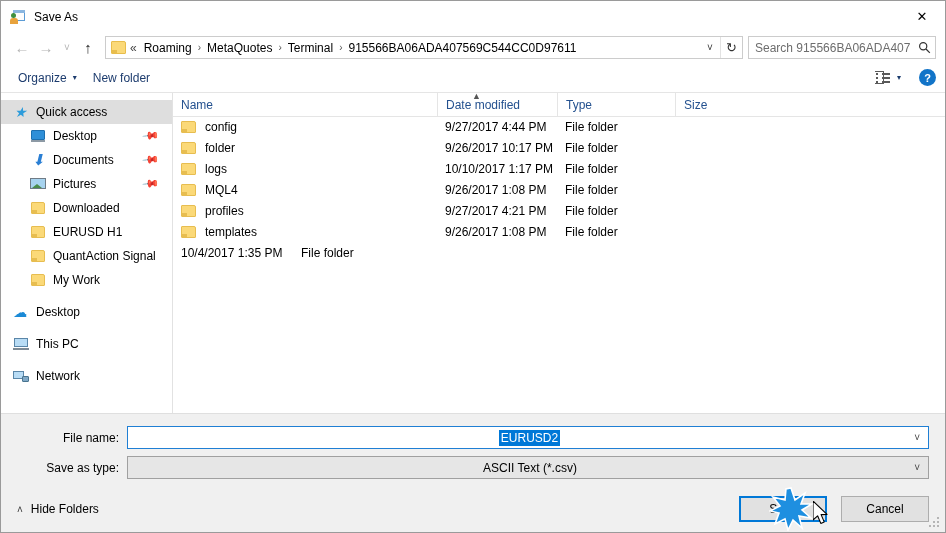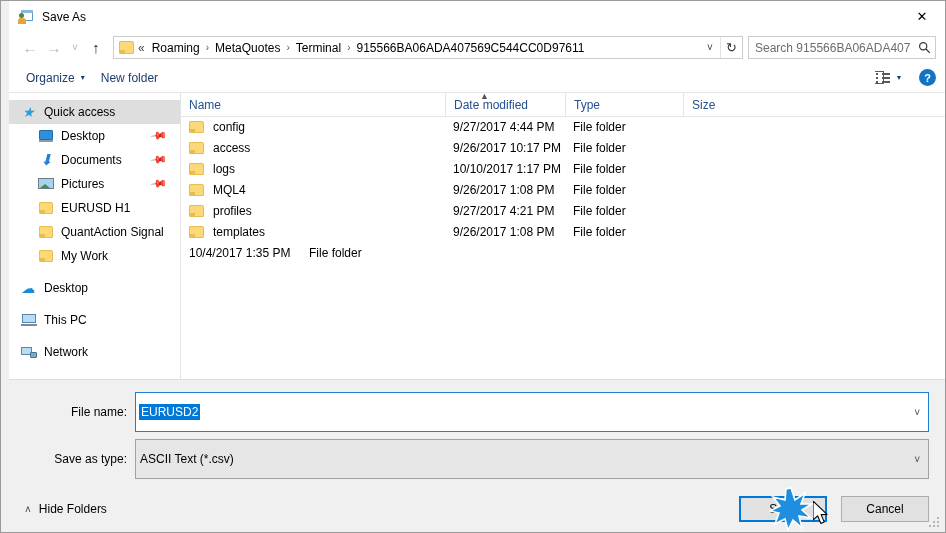--- a/index.html
+++ b/index.html
@@ -12,21 +12,21 @@
     background: #f0f0f0;
     overflow: hidden;
     -webkit-font-smoothing: antialiased;
   }
 
   .dialog {
     position: absolute; left: 0; top: 0;
     width: 946px; height: 533px;
     background: #f0f0f0;
     border: 1px solid #9a9a9a;
-    display: flex; flex-direction: column; padding-left: 8px;
+    display: flex; flex-direction: column;
   }
 
   
   .titlebar {
     height: 31px; min-height: 31px;
     background: #ffffff;
     display: flex; align-items: center;
     position: relative;
   }
   .title-icon {
@@ -263,22 +263,23 @@
     background: #f0f0f0; border-top: 1px solid #dfdfdf;
     padding: 12px 16px 0 16px;
     min-height: 0;
   }
   .frow { display: flex; align-items: center; margin-bottom: 7px; }
   .flabel {
     width: 110px; min-width: 110px; text-align: right; padding-right: 8px;
     font-size: 12px; color: #000;
   }
   .combo {
-    flex: 1 1 auto; height: 40px; display: flex; align-items: center;
+    flex: 1 1 auto; height: 23px; display: flex; align-items: center;
     position: relative;
+    justify-content: center;
   }
   .combo.filename { background: #fff; border: 1px solid #1f7fd4; }
   .combo.type { background: #e6e6e6; border: 1px solid #a0a0a0; }
   .combo .value { padding-left: 4px; font-size: 12px; color: #000; }
   .combo.filename .value {
     background: #0078d7; color: #ffffff; padding: 1px 2px; margin-left: 3px;
   }
   .combo .chev {
     position: absolute; right: 8px; font-size: 10px; color: #444;
   }
@@ -428,20 +429,27 @@
             <i class="hill"></i>
           </span>
         <span class="label">Pictures</span>
         <span class="pin">📌</span>
       </div>
       <div class="nav-item lvl1">
         <span class="ico ico-folder">
             <i class="f"></i>
             <i class="t"></i>
           </span>
+        <span class="label">Downloaded</span>
+      </div>
+      <div class="nav-item lvl1">
+        <span class="ico ico-folder">
+            <i class="f"></i>
+            <i class="t"></i>
+          </span>
         <span class="label">EURUSD H1</span>
       </div>
       <div class="nav-item lvl1">
         <span class="ico ico-folder">
             <i class="f"></i>
             <i class="t"></i>
           </span>
         <span class="label">QuantAction Signal</span>
       </div>
       <div class="nav-item lvl1">
@@ -493,21 +501,21 @@
           <span class="c-date" style="width:120px">9/27/2017 4:44 PM</span>
           <span class="c-type" style="width:118px">File folder</span>
           <span class="c-size" style="width:80px"></span>
         </div>
         <div class="row">
           <span class="c-name" style="width:264px">
             <span class="folder-ico">
                 <i class="f"></i>
                 <i class="t"></i>
               </span>
-            <span>access</span>
+            <span>folder</span>
           </span>
           <span class="c-date" style="width:120px">9/26/2017 10:17 PM</span>
           <span class="c-type" style="width:118px">File folder</span>
           <span class="c-size" style="width:80px"></span>
         </div>
         <div class="row">
           <span class="c-name" style="width:264px">
             <span class="folder-ico">
                 <i class="f"></i>
                 <i class="t"></i>

